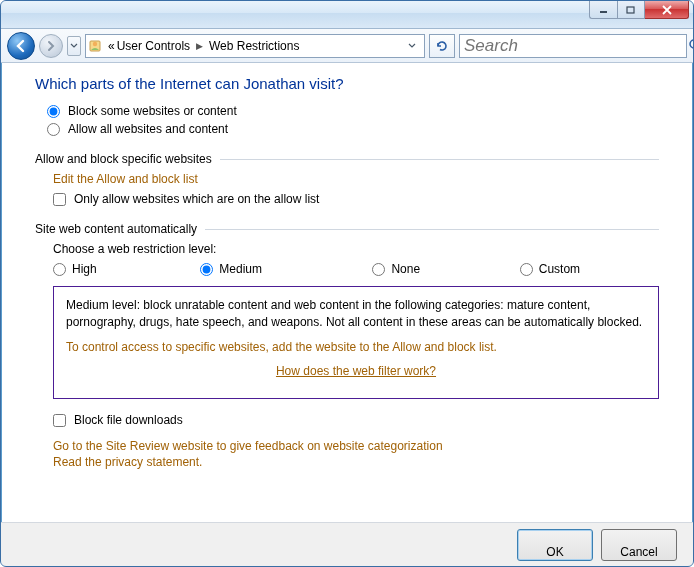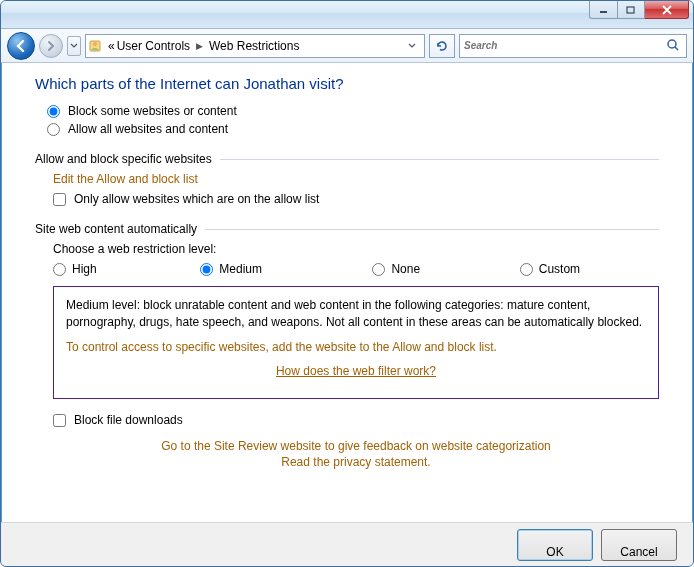--- a/index.html
+++ b/index.html
@@ -23,21 +23,21 @@
   .addressbar { flex: 1; height: 24px; border: 1px solid #8ba2bc; background: #fff; display: flex; align-items: center; padding: 0 2px; gap:4px; position:relative; }
   .addr-icon { width:16px; height:16px; display:flex; align-items:center; justify-content:center; }
   .breadcrumb { display: flex; align-items:center; gap:2px; font-size:12px; }
   .breadcrumb span.sep { color:#555; font-size:9px; padding:0 4px;}
   .addr-right { margin-left:auto; display:flex; align-items:center; gap:2px;}
   .addr-btn { width:20px; height:20px; display:flex; align-items:center; justify-content:center; }
   
   .refresh-btn { width:26px; height:24px; border:1px solid #8ba2bc; background:linear-gradient(to bottom,#fdfefe,#eaf1f9); display:flex;align-items:center;justify-content:center;}
   
   .searchbox { width: 228px; height: 24px; border: 1px solid #8ba2bc; background: #fff; display: flex; align-items: center; padding: 0 4px; }
-  .searchbox input { flex:1; border:none; outline:none; font-size:10px; font-style:italic; color:#c2410c; background:transparent;font-weight:bold; }
+  .searchbox input { flex:1; border:none; outline:none; font-size:17px; font-style:italic; color:#c2410c; background:transparent; }
   .search-icon { width:16px; height:16px; color:#2b5fa6;}
   
   .content { padding: 12px 34px 10px 34px; height: calc(100% - 28px - 34px - 44px); overflow:auto; }
   .page-title { color: #003399; font-size: 15px; font-weight: normal; margin-bottom: 12px; }
   
   .radio-row, .check-row { display: flex; align-items: center; gap: 8px; margin: 4px 0 4px 12px; }
   input[type=radio], input[type=checkbox] { margin:0; width:13px; height:13px; }
   
   .group { margin-top: 16px; }
   .group-header { display:flex; align-items:center; gap:8px; margin-bottom:6px;}
@@ -46,21 +46,21 @@
   
   .link { color: #a16207; cursor: pointer; }
   .link.u { text-decoration: underline; text-align: center; }
   
   .level-row { display:flex; gap: 8px; margin: 6px 0 10px 0;}
   .level-opt { display:flex; align-items:center; gap:6px; width: 140px;}
   
   .desc-box { border: 1px solid #4c1d95; padding: 10px 12px; margin: 4px 0 0 0; line-height:1.4; }
   .desc-box p { margin-bottom: 8px; }
   
-  .footer-links { margin-top: 12px; text-align: center; }
+  .footer-links { margin-top: 12px; }
   .footer-links div { margin: 2px 0; }
   
   .button-bar { position:absolute; bottom:0; left:0; right:0; height:44px; background:#f0f0f0; border-top:1px solid #d4d9e0; display:flex; justify-content:flex-end; align-items:center; gap:8px; padding:0 16px;}
   .btn { min-width: 76px; height:23px; border:1px solid #707070; border-radius:3px; background:linear-gradient(to bottom,#f2f2f2,#e3e3e3); font-size:12px; cursor:default; padding:15px 12px;}
   .btn.default { border-color:#3c7fb1; box-shadow: 0 0 0 1px #a7d0ef inset; }
 </style>
 </head>
 <body>
 
 <div class="window">

